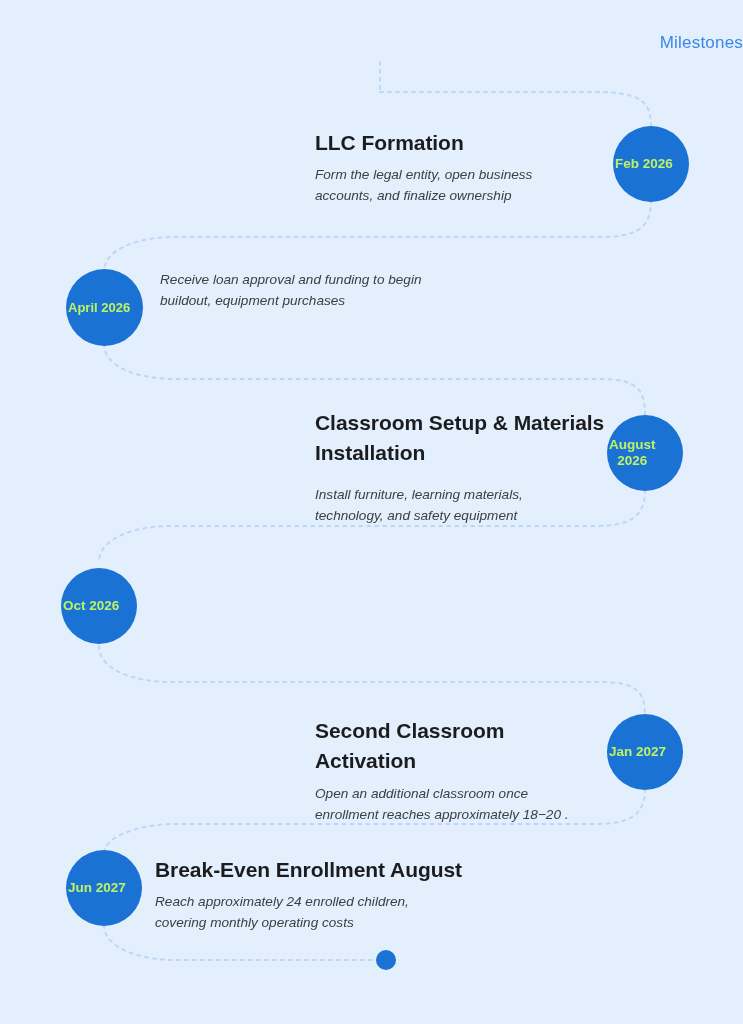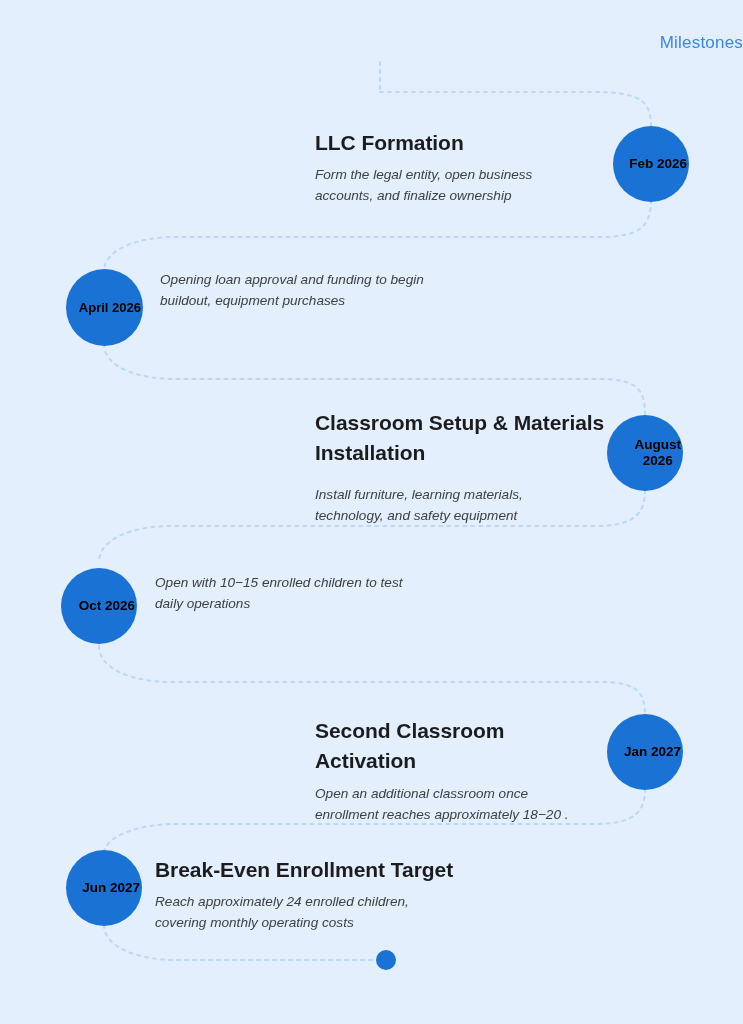--- a/index.html
+++ b/index.html
@@ -37,23 +37,23 @@
     color: #3b86e8;
     font-weight: 400;
     letter-spacing: 0.2px;
   }
   .node {
     position: absolute;
     border-radius: 50%;
     background: #1a73d4;
     display: flex;
     align-items: center;
-    justify-content: flex-end;
+    justify-content: flex-start;
     text-align: center;
-    color: #000000;
+    color: #bef264;
     font-size: 13.5px;
     font-weight: bold;
     line-height: 1.16;
     box-sizing: border-box;
     padding: 2px;
     z-index: 3;
   }
   .node-label {
     display: block;
     white-space: pre-line;
@@ -114,56 +114,54 @@
   <div class="entry" style="left:315px; top:128px; width:290px;">
     <p class="entry-title">LLC Formation</p>
     <p class="entry-desc">Form the legal entity, open business
 accounts, and finalize ownership</p>
   </div>
 
   <div class="node" style="left:66px; top:269px; width:77px; height:77px; font-size:13px;">
     <span class="node-label">April 2026</span>
   </div>
   <div class="entry" style="left:160px; top:270px; width:330px;">
-    <p class="entry-desc">Opening loan approval and funding to begin
+    <p class="entry-desc">Receive loan approval and funding to begin
 buildout, equipment purchases</p>
   </div>
 
   <div class="node" style="left:607px; top:415px; width:76px; height:76px;">
     <span class="node-label">August
 2026</span>
   </div>
   <div class="entry" style="left:315px; top:408px; width:290px;">
     <p class="entry-title" style="white-space:pre-line; margin-bottom:16px;">Classroom Setup &amp; Materials
 Installation</p>
     <p class="entry-desc">Install furniture, learning materials,
 technology, and safety equipment</p>
   </div>
 
   <div class="node" style="left:61px; top:568px; width:76px; height:76px;">
     <span class="node-label">Oct 2026</span>
   </div>
   <div class="entry" style="left:155px; top:573px; width:320px;">
-    <p class="entry-desc">Open with 10−15 enrolled children to test
-daily operations</p>
   </div>
 
   <div class="node" style="left:607px; top:714px; width:76px; height:76px;">
     <span class="node-label">Jan 2027</span>
   </div>
   <div class="entry" style="left:315px; top:716px; width:290px;">
     <p class="entry-title">Second Classroom Activation</p>
     <p class="entry-desc">Open an additional classroom once
 enrollment reaches approximately 18−20 .</p>
   </div>
 
   <div class="node" style="left:66px; top:850px; width:76px; height:76px;">
     <span class="node-label">Jun 2027</span>
   </div>
   <div class="entry" style="left:155px; top:855px; width:320px;">
-    <p class="entry-title">Break-Even Enrollment Target</p>
+    <p class="entry-title">Break-Even Enrollment August</p>
     <p class="entry-desc">Reach approximately 24 enrolled children,
 covering monthly operating costs</p>
   </div>
 
   <div class="end-dot" style="left:376px; top:950px;"></div>
 
 </div>
 
 </body></html>

